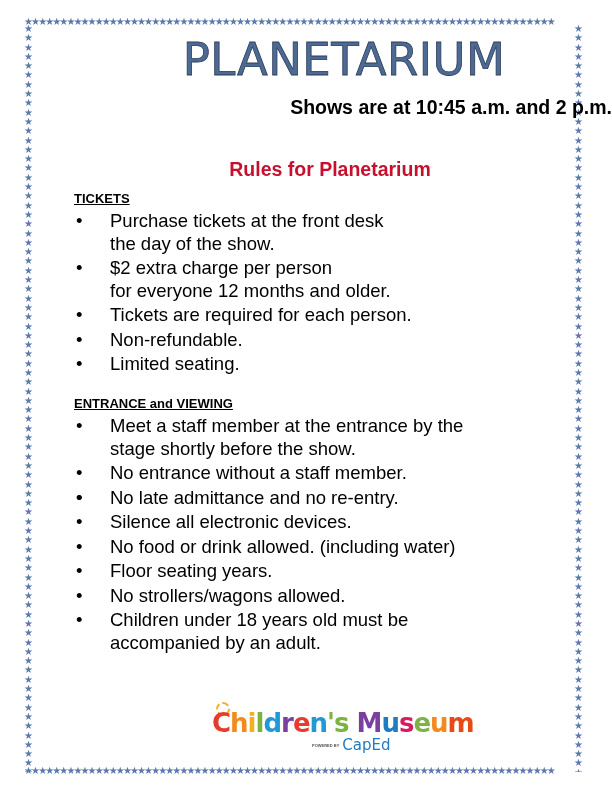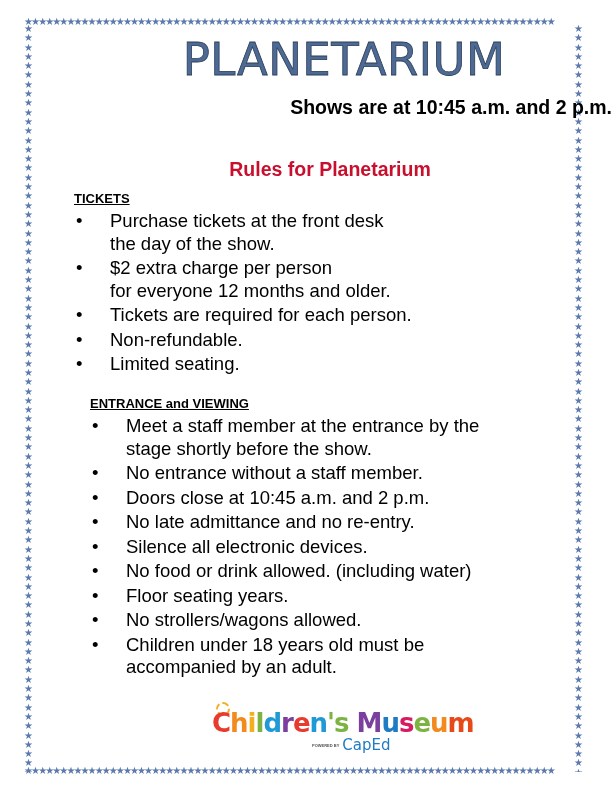--- a/index.html
+++ b/index.html
@@ -13,21 +13,21 @@
   .border-right { left: 574px; }
   .title { position: absolute; top: 32px; left: 0; width: 612px; text-align: center; font-size: 45px; color: #4d6a94; font-family: "DejaVu Sans", sans-serif; letter-spacing: 0.5px; -webkit-text-stroke: 0.8px #2e3f5a; line-height: 56px; padding-left: 38px; }
   .subtitle { position: absolute; top: 95px; left: 0; width: 612px; text-align: right; font-weight: bold; font-size: 19.5px; line-height: 24px; }
   .rules-heading { position: absolute; top: 158px; left: 0; width: 604px; text-align: center; font-weight: bold; font-size: 19.5px; color: #c8102e; padding-left: 56px; box-sizing: border-box; }
   .section { position: absolute; left: 74px; width: 500px; }
   .section-heading { font-weight: bold; font-size: 13px; text-decoration: underline; line-height: 22px; }
   ul { list-style: none; margin: 0; padding: 0; }
   li { position: relative; padding-left: 36px; font-size: 18.5px; line-height: 22.5px; margin-bottom: 2px; }
   li .bullet { position: absolute; left: 2px; top: 0; }
   .tickets { top: 188px; }
-  .entrance { top: 393px; margin-left: 16px; }
+  .entrance { top: 393px; }
   .logo { position: absolute; top: 706px; left: 200px; width: 212px; height: 48px; }
   .logo-main { font-family: "DejaVu Sans", sans-serif; font-weight: bold; font-size: 26px; letter-spacing: -1px; position: absolute; top: 2px; left: 12px; white-space: nowrap; }
   .logo-sub { position: absolute; top: 30px; left: 112px; white-space: nowrap; }
   .logo-powered { font-size: 4px; color: #555; font-weight: bold; margin-right: 3px; vertical-align: middle; }
   .logo-caped { font-size: 15px; color: #1f7bc4; font-family: "DejaVu Sans", sans-serif; text-align: right; }
   .sun { position: absolute; top: -4px; left: 16px; width: 14px; height: 14px; border-radius: 50%; border: 2px dashed #f2b01e; box-sizing: border-box; }
 </style>
 </head>
 <body>
 
@@ -53,21 +53,21 @@
       <li><span class="bullet">•</span><span>Non-refundable.</span></li>
       <li><span class="bullet">•</span><span>Limited seating.</span></li>
     </ul>
 </div>
 
 <div class="section entrance">
   <div class="section-heading">ENTRANCE and VIEWING</div>
   <ul>
       <li><span class="bullet">•</span><span>Meet a staff member at the entrance by the</span><br><span>stage shortly before the show.</span></li>
       <li><span class="bullet">•</span><span>No entrance without a staff member.</span></li>
-      <li><span class="bullet">•</span><span>Doors close at 10:45 a.m. and 2 p.m.</span></li>
+      <li><span class="bullet">•</span></li>
       <li><span class="bullet">•</span><span>No late admittance and no re-entry.</span></li>
       <li><span class="bullet">•</span><span>Silence all electronic devices.</span></li>
       <li><span class="bullet">•</span><span>No food or drink allowed. (including water)</span></li>
       <li><span class="bullet">•</span><span>Floor seating years.</span></li>
       <li><span class="bullet">•</span><span>No strollers/wagons allowed.</span></li>
       <li><span class="bullet">•</span><span>Children under 18 years old must be</span><br><span>accompanied by an adult.</span></li>
     </ul>
 </div>
 
 <div class="logo">

